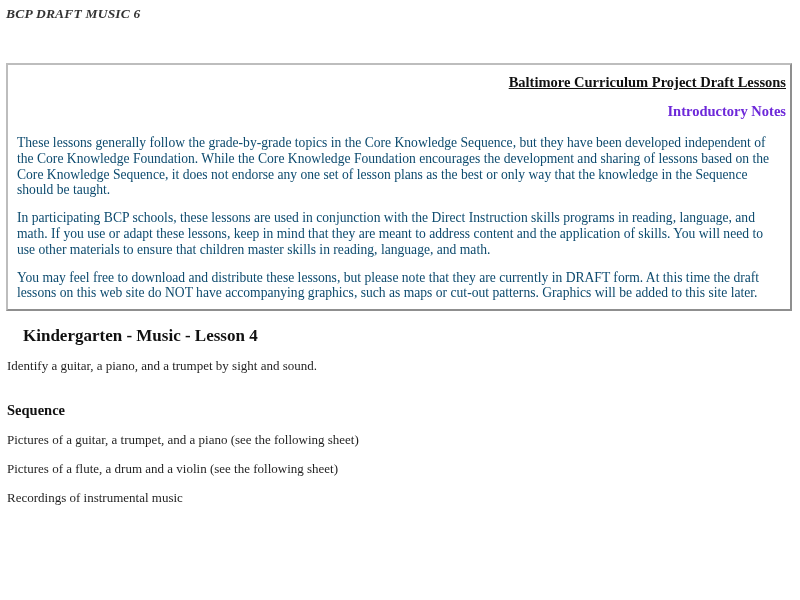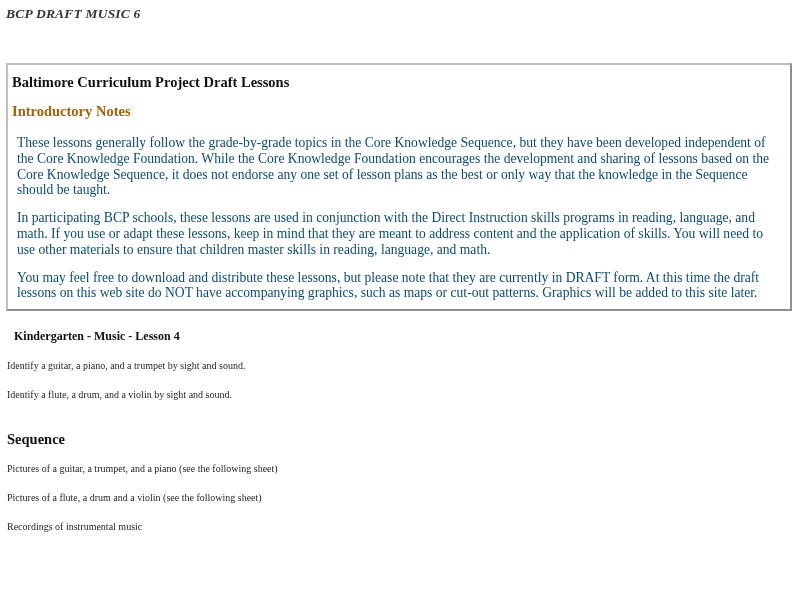--- a/index.html
+++ b/index.html
@@ -36,67 +36,68 @@
   
   .intro-box {
     margin: 41px 8px 0 6px;
     border: 2px solid;
     border-color: #bdbdbd #8f8f8f #8f8f8f #bdbdbd;
     background: #ffffff;
     padding: 6px 4px 8px 4px;
     box-sizing: border-box;
   }
   .box-title {
-    text-align: left;
+    text-align: right;
     font-weight: bold;
     font-size: 14.5px;
     line-height: 19px;
     color: #111111;
     margin: 2px 0 0 0;
+    text-decoration: underline;
   }
   .box-subtitle {
-    text-align: left;
+    text-align: right;
     font-weight: bold;
     font-size: 14.5px;
     line-height: 19px;
-    color: #a16207;
+    color: #6d28d9;
     margin: 10px 0 0 0;
   }
   .box-para {
     font-size: 13.6px;
     line-height: 15.8px;
     color: #0c4a6e;
     margin: 12px 0 0 0;
     padding: 0 4px 0 5px;
     text-align: left;
   }
   .box-para.first {
     margin-top: 14px;
   }
 
   
   .body-area {
     padding: 0 6px 0 6px;
   }
   .lesson-heading {
     font-weight: bold;
-    font-size: 12px;
+    font-size: 17px;
     line-height: 18px;
     color: #111111;
-    margin: 16px 0 0 8px;
+    margin: 16px 0 0 17px;
   }
   .section-heading {
     font-weight: bold;
     font-size: 14.5px;
     line-height: 18px;
     color: #111111;
     margin: 27px 0 0 1px;
   }
   .section-line {
-    font-size: 10px;
+    font-size: 13px;
     line-height: 16px;
     color: #1f1f1f;
     margin: 13px 0 0 1px;
   }
 </style>
 </head>
 <body>
 
 <div class="page">
 
@@ -108,21 +109,20 @@
     <p class="box-para first">These lessons generally follow the grade-by-grade topics in the Core Knowledge Sequence, but they have been developed independent of the Core Knowledge Foundation. While the Core Knowledge Foundation encourages the development and sharing of lessons based on the Core Knowledge Sequence, it does not endorse any one set of lesson plans as the best or only way that the knowledge in the Sequence should be taught.</p>
     <p class="box-para">In participating BCP schools, these lessons are used in conjunction with the Direct Instruction skills programs in reading, language, and math. If you use or adapt these lessons, keep in mind that they are meant to address content and the application of skills. You will need to use other materials to ensure that children master skills in reading, language, and math.</p>
     <p class="box-para">You may feel free to download and distribute these lessons, but please note that they are currently in DRAFT form. At this time the draft lessons on this web site do NOT have accompanying graphics, such as maps or cut-out patterns. Graphics will be added to this site later.</p>
   </div>
 
   <div class="body-area">
 
     <div class="lesson-heading">Kindergarten - Music - Lesson 4</div>
 
     <div class="section-line">Identify a guitar, a piano, and a trumpet by sight and sound.</div>
-    <div class="section-line">Identify a flute, a drum, and a violin by sight and sound.</div>
 
     <div class="section-heading">Sequence</div>
     <div class="section-line">Pictures of a guitar, a trumpet, and a piano (see the following sheet)</div>
     <div class="section-line">Pictures of a flute, a drum and a violin (see the following sheet)</div>
     <div class="section-line">Recordings of instrumental music</div>
 
   </div>
 </div>
 
 </body></html>

